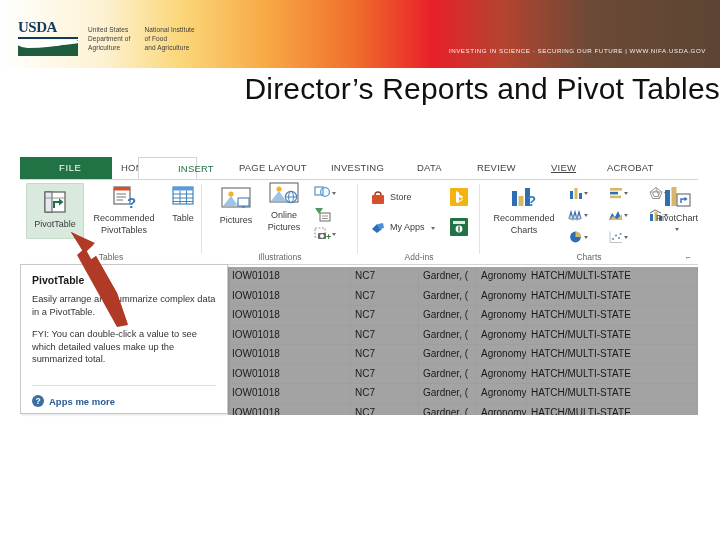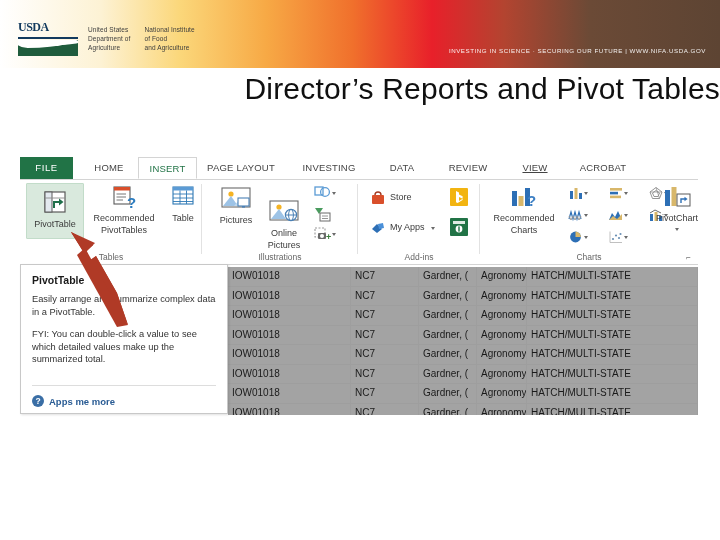--- a/index.html
+++ b/index.html
@@ -32,21 +32,21 @@
         #5d4433 100%);
   }
   .banner-logo {
     position: absolute;
     left: 18px; top: 19px;
     width: 62px; height: 36px;
   }
   .usda-word {
     font-family: "Liberation Serif", serif;
     font-weight: bold;
-    font-size: 12px;
+    font-size: 15px;
     letter-spacing: -0.5px;
     color: #123a5e;
     line-height: 17px;
   }
   .usda-rule {
     width: 60px; height: 1.5px; background: #123a5e; margin-top: 1px;
   }
   .usda-block {
     position: relative;
     width: 60px; height: 16px;
@@ -117,22 +117,22 @@
     border-bottom: 1px solid #d4d4d4;
   }
   .tab {
     position: absolute;
     top: 0;
     height: 22px;
     line-height: 22px;
     font-size: 9.5px;
     color: #444444;
     letter-spacing: 0.2px;
-    text-align: center;
     white-space: nowrap;
+    padding-left: 39px;
   }
   .tab.file {
     left: 0; width: 53px;
     background: #217346;
     color: #ffffff;
     letter-spacing: 0.6px;
   }
   .tab.active {
     color: #217346;
     background: #ffffff;
@@ -397,21 +397,21 @@
           <rect x="3" y="3" width="28" height="19" fill="#ffffff" stroke="#6a6a6a" stroke-width="1.1"></rect>
           <circle cx="12" cy="9" r="2.6" fill="#f5b323"></circle>
           <path d="M4 21 L12 11 L19 21 Z" fill="#9dc3e6"></path>
           <path d="M15 21 L21 14 L27 21 Z" fill="#bdd7ee"></path>
           <rect x="19" y="13" width="11" height="8" fill="#ffffff" stroke="#4a80b5" stroke-width="1.1"></rect>
           <rect x="23" y="21" width="3" height="1.6" fill="#4a80b5"></rect>
         </svg>
         <span class="lbl">Pictures</span>
       </div>
 
-      <div class="big-btn" style="left:58px;top:18px;width:48px;">
+      <div class="big-btn" style="left:58px;top:0;width:48px;">
         <svg class="ic" style="margin:0 auto;" width="34" height="28" viewBox="0 0 34 28">
           <rect x="3" y="3" width="28" height="19" fill="#ffffff" stroke="#6a6a6a" stroke-width="1.1"></rect>
           <circle cx="12" cy="9" r="2.6" fill="#f5b323"></circle>
           <path d="M4 21 L12 11 L19 21 Z" fill="#9dc3e6"></path>
           <circle cx="24" cy="17" r="5.6" fill="#ffffff" stroke="#4a80b5" stroke-width="1.2"></circle>
           <ellipse cx="24" cy="17" rx="2.4" ry="5.6" fill="none" stroke="#4a80b5" stroke-width="1"></ellipse>
           <line x1="18.4" y1="17" x2="29.6" y2="17" stroke="#4a80b5" stroke-width="1"></line>
         </svg>
         <span class="lbl">Online</span>
         <span class="lbl">Pictures</span>

